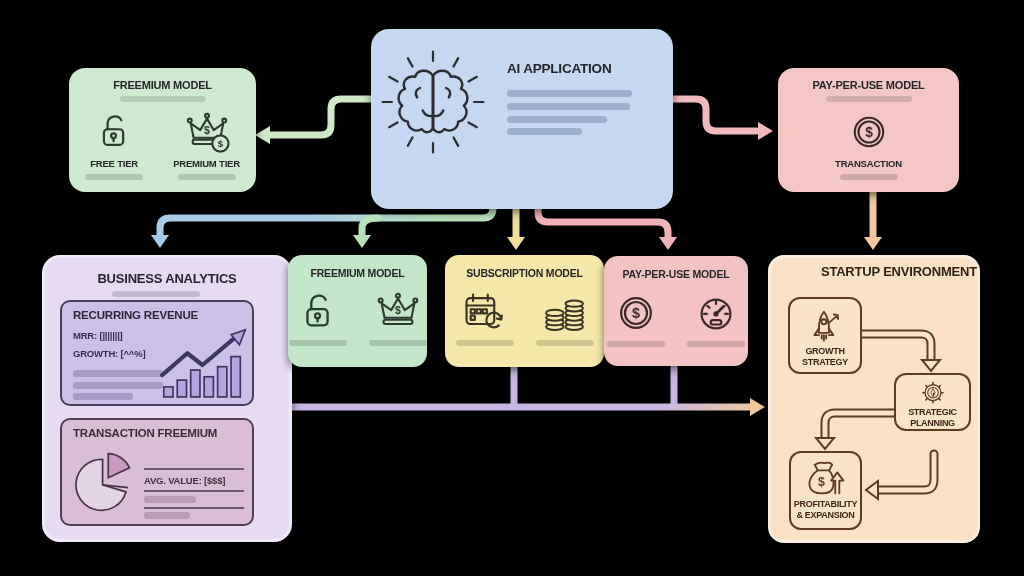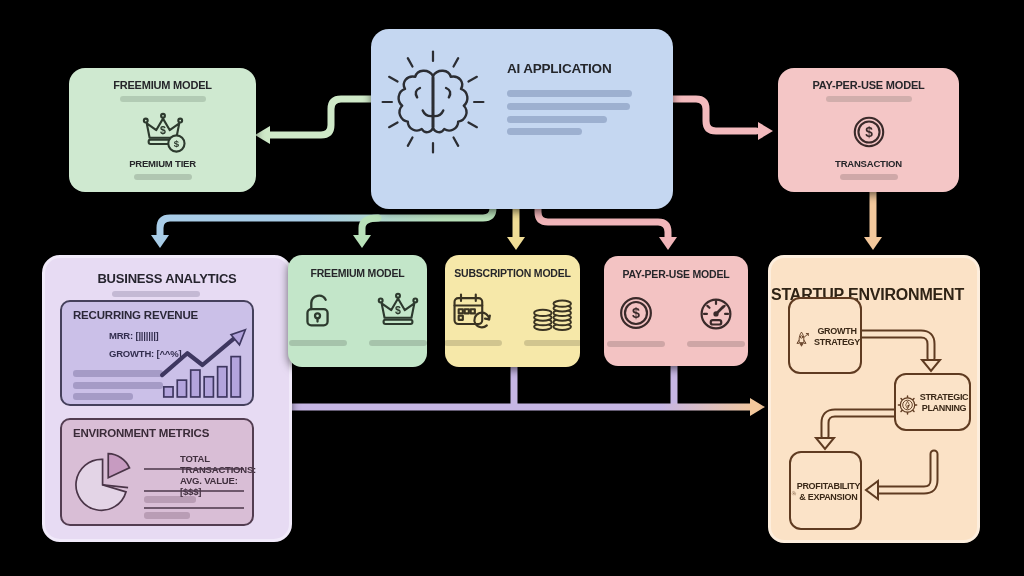--- a/index.html
+++ b/index.html
@@ -35,40 +35,40 @@
   
   .ba{left:42px;top:255px;width:250px;height:287px;background:#e7dbf3;border:3px solid #f1eafa;
       border-radius:18px;box-sizing:border-box;color:#2e2a44;}
   .ba-title{position:absolute;width:100%;text-align:center;top:13px;font-size:13px;font-weight:bold;color:#26242e;letter-spacing:-.2px;}
   .ba-tbar{position:absolute;left:67px;top:33px;width:88px;height:6px;border-radius:3px;background:rgba(60,50,90,.2);}
   .sub{position:absolute;border-radius:10px;box-sizing:border-box;}
   .rr{left:15px;top:42px;width:194px;height:106px;background:#cbc0e8;border:2px solid #45405c;color:#342f52;}
   .tm{left:15px;top:160px;width:194px;height:108px;background:#d9bed6;border:2px solid #533d51;color:#4a3548;}
   .sub-title{position:absolute;left:11px;top:7px;font-size:11.5px;font-weight:bold;letter-spacing:-.2px;color:#2b2738;}
   .tm .sub-title{color:#3a2b38;}
-  .kv{position:absolute;left:11px;font-size:9.5px;font-weight:bold;letter-spacing:-.2px;color:#322d4e;margin-left:36px;}
+  .kv{position:absolute;left:11px;font-size:9.5px;font-weight:bold;letter-spacing:-.2px;color:#322d4e;}
   .tm .kv{color:#402f3e;}
   .gline{position:absolute;height:6.5px;border-radius:3px;background:rgba(70,60,110,.28);}
   .tm .gline{background:rgba(90,60,85,.25);}
   .uline{position:absolute;height:1.6px;background:#4a3548;opacity:.75;}
 
   
   .mid{width:139px;height:112px;border-radius:14px;}
   .mid .b-title{font-size:10.5px;margin-top:12px;}
   .mid .icon-row{gap:22px;margin-top:10px;}
   .mf{left:288px;top:255px;background:#c3e6c9;color:#2d3a2e;}
-  .sm{left:445px;top:255px;width:135px;background:#f6e8a9;color:#3a3322;}
+  .sm{left:445px;top:255px;width:159px;background:#f6e8a9;color:#3a3322;}
   .mp{left:604px;top:256px;width:144px;height:110px;background:#f3c3c3;color:#3a2a2a;}
 
   
   .se{left:768px;top:255px;width:212px;height:288px;background:#fbe2c6;border:3px solid #fdeedd;
       border-radius:16px;box-sizing:border-box;color:#5f3b21;}
-  .se-title{position:absolute;width:100%;text-align:left;top:28px;font-size:16px;font-weight:bold;color:#2f2315;letter-spacing:-.2px;}
+  .se-title{position:absolute;width:100%;text-align:right;top:6px;font-size:13px;font-weight:bold;color:#2f2315;letter-spacing:-.2px;}
   .senode{position:absolute;border:2px solid #5f3b21;border-radius:12px;background:#fbe3c8;
-          display:flex;flex-direction:row;align-items:center;box-sizing:border-box;}
+          display:flex;flex-direction:column;align-items:center;box-sizing:border-box;}
   .senode .lbl{font-size:9px;color:#3a2817;white-space:normal;text-align:center;line-height:1.2;margin-top:2px;letter-spacing:-.3px;}
   .n-growth{left:17px;top:39px;width:74px;height:77px;}
   .n-strat{left:123px;top:115px;width:77px;height:58px;}
   .n-profit{left:18px;top:193px;width:73px;height:79px;}
 </style>
 </head>
 <body>
 
 <div class="canvas">
 
@@ -148,20 +148,32 @@
     <div class="ai-line" style="top:61px;width:125px;"></div>
     <div class="ai-line" style="top:74px;width:123px;"></div>
     <div class="ai-line" style="top:87px;width:100px;"></div>
     <div class="ai-line" style="top:99px;width:75px;"></div>
   </div>
 
   <div class="box tl col">
     <div class="b-title">FREEMIUM MODEL</div>
     <div class="tbar"></div>
     <div class="icon-row">
+      <div class="icon-item">
+        <svg class="ic" width="44" height="44" viewBox="0 0 48 48">
+          <g fill="none" stroke="#2d3a2e" stroke-width="2.4" stroke-linecap="round" stroke-linejoin="round">
+            <rect x="13" y="21" width="21" height="17" rx="4"></rect>
+            <circle cx="23.5" cy="28" r="2.6"></circle>
+              <path d="M23.5 30.6 V34"></path>
+            <path d="M17 21 V14.5 A8 8 0 0 1 32 11.2"></path>
+          </g>
+        </svg>
+        <div class="lbl">FREE TIER</div>
+        <div class="lbar"></div>
+      </div>
       <div class="icon-item">
         <svg class="ic" width="50" height="44" viewBox="0 0 52 46">
           <g fill="none" stroke="#2d3a2e" stroke-width="2.2" stroke-linecap="round" stroke-linejoin="round">
             <circle cx="8" cy="11" r="2"></circle>
               <circle cx="26" cy="6" r="2"></circle>
               <circle cx="44" cy="11" r="2"></circle>
             <path d="M9 14 L12 29 H40 L43 14 L33 21 L26 9 L19 21 Z"></path>
             <rect x="11" y="31" width="30" height="4.5" rx="2"></rect>
             <text x="26" y="25" text-anchor="middle" font-size="11" font-weight="bold" fill="#2d3a2e" stroke="none">$</text>
             <circle cx="40" cy="35" r="8.5" fill="#cfe9d0"></circle>
@@ -211,27 +223,26 @@
             <rect x="54" y="58" width="11" height="24"></rect>
           <rect x="70" y="46" width="11" height="36"></rect>
             <rect x="86" y="34" width="11" height="48"></rect>
         </g>
         <polyline points="4,56 34,30 52,44 90,12" fill="none" stroke="#3e3760" stroke-width="5" stroke-linecap="round" stroke-linejoin="round"></polyline>
         <polygon points="103,2 86,8 96,20" fill="#b3a4dd" stroke="#3e3760" stroke-width="2"></polygon>
       </svg>
     </div>
 
     <div class="sub tm">
-      <div class="sub-title">ENVIRONMENT METRICS</div>
+      <div class="sub-title">TRANSACTION FREEMIUM</div>
       <svg class="ic" style="position:absolute;left:8px;top:26px;" width="68" height="72" viewBox="0 0 96 100">
         <path d="M46 54 L46 18 A36 36 0 1 0 79 64 Z" fill="#e3d4e6" stroke="#4a3548" stroke-width="2.4"></path>
         <path d="M46 54 L82 58" fill="none" stroke="#4a3548" stroke-width="2.4"></path>
         <path d="M54 44 L54 10 A34 34 0 0 1 84 30 Z" fill="#c79bc1" stroke="#4a3548" stroke-width="2.4"></path>
       </svg>
-      <div class="kv" style="left:82px;top:33px;">TOTAL TRANSACTIONS:</div>
       <div class="uline" style="left:82px;top:48px;width:100px;"></div>
       <div class="kv" style="left:82px;top:55px;">AVG. VALUE: [$$$]</div>
       <div class="uline" style="left:82px;top:70px;width:100px;"></div>
       <div class="gline" style="left:82px;top:76px;width:52px;"></div>
       <div class="uline" style="left:82px;top:87px;width:100px;"></div>
       <div class="gline" style="left:82px;top:92px;width:46px;"></div>
     </div>
   </div>
 
   <div class="box mid mf col">

